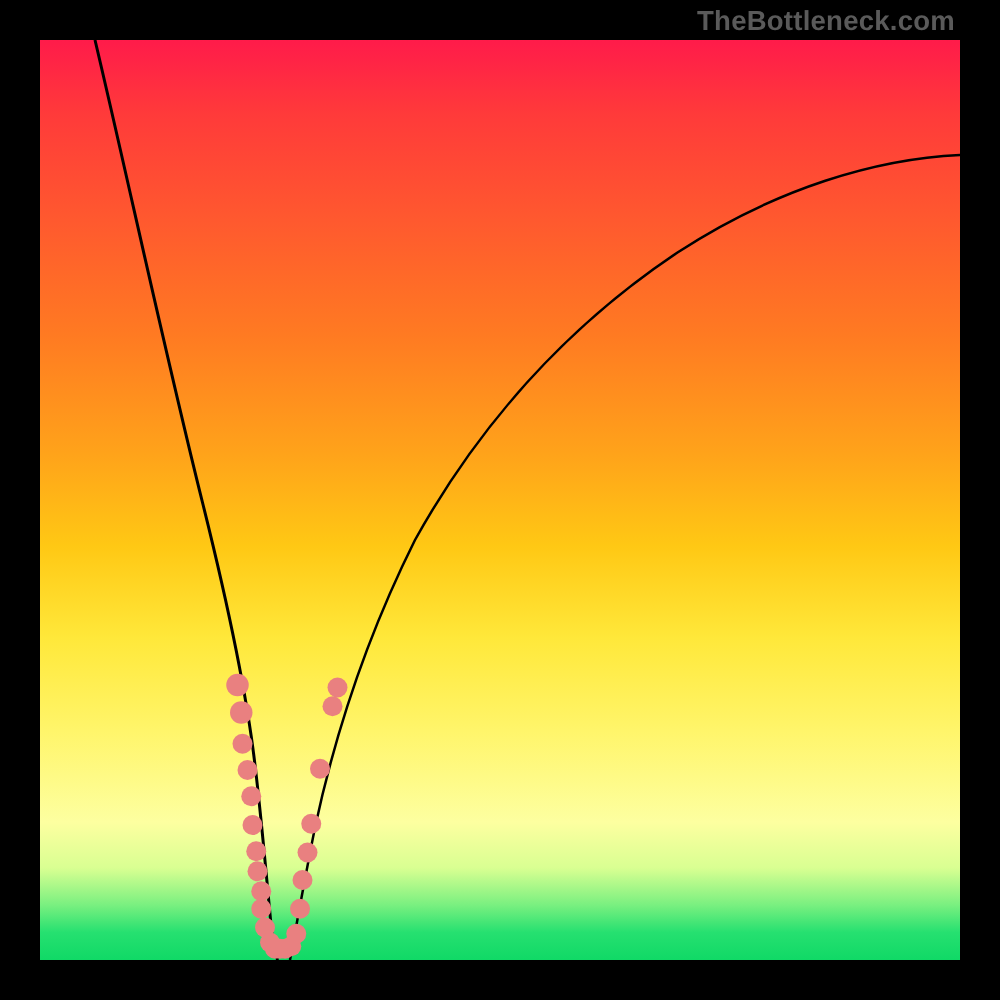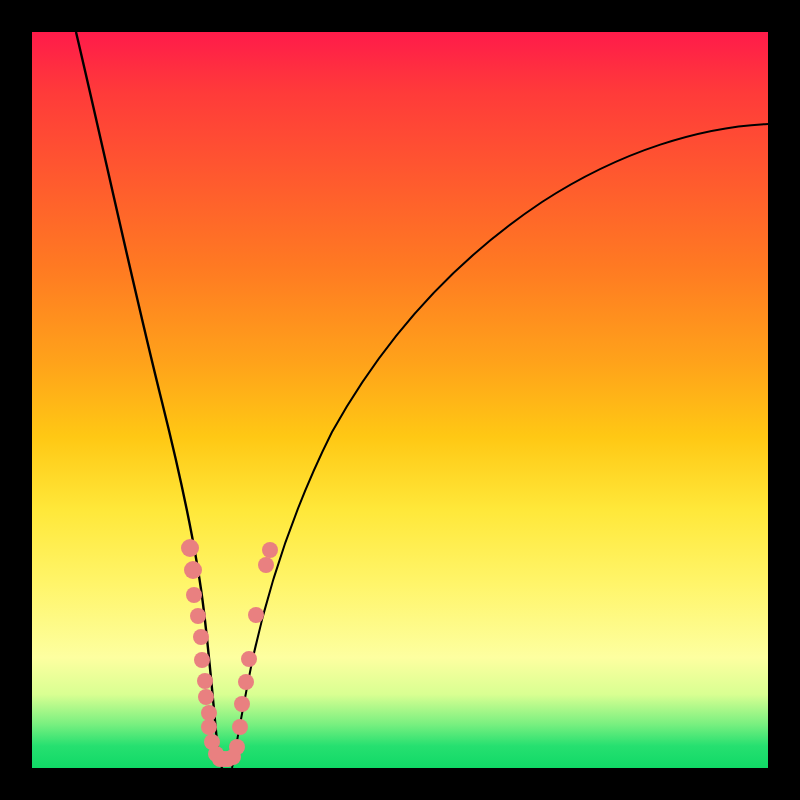--- a/index.html
+++ b/index.html
@@ -64,20 +64,21 @@
   }
   .dot {
     fill: #e98080;
     stroke: none;
   }
 </style>
 </head>
 <body>
 
 <div class="frame">
+  <div class="watermark">TheBottleneck.com</div>
   <div class="plot-area">
     <svg class="curves" viewBox="0 0 736 736">
       <g>
         <path class="curve" d="M 44 0
              C 70 110, 100 250, 130 370
              C 150 450, 165 520, 172 580
              C 178 630, 182 680, 186 720
              L 190 736"></path>
       </g>
       <g>

